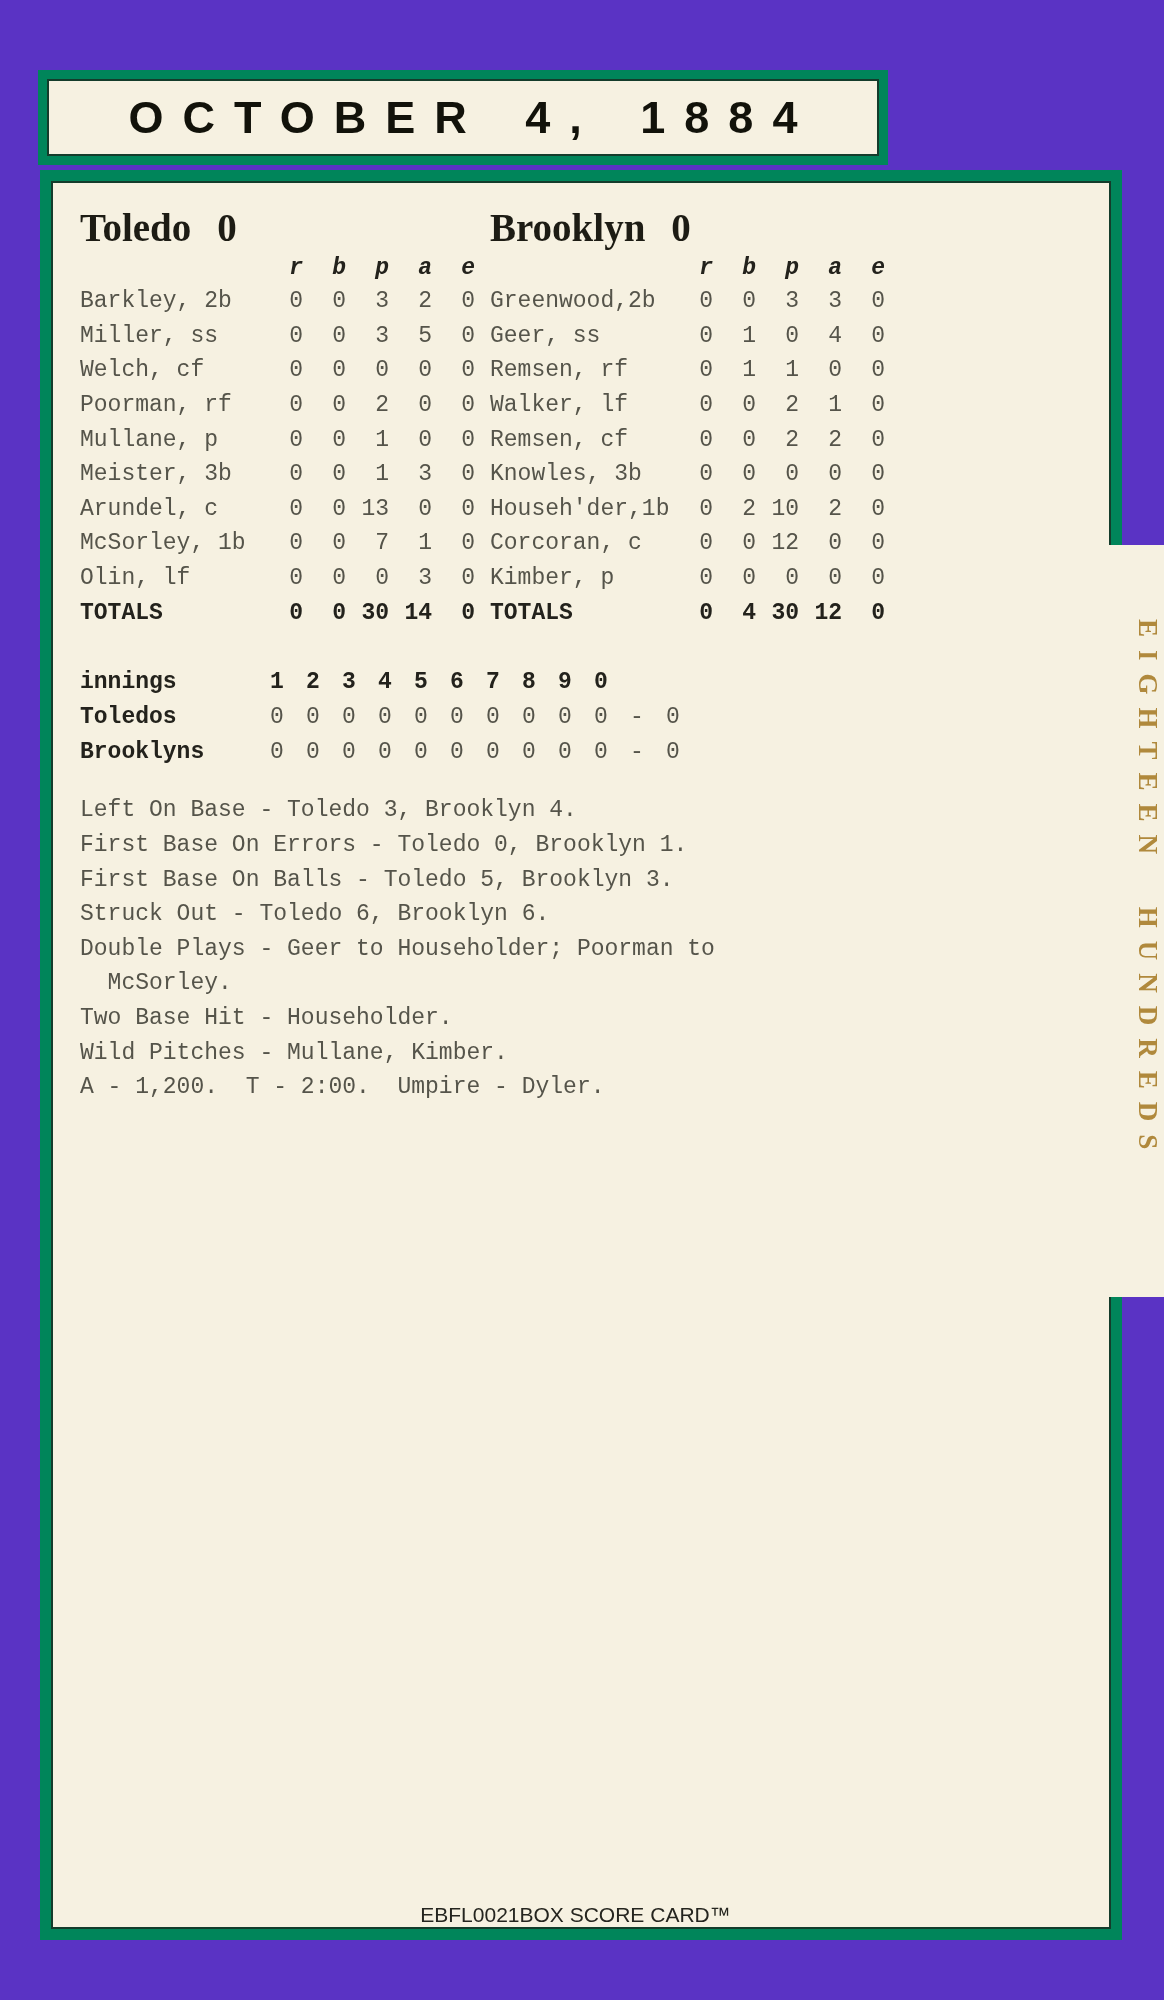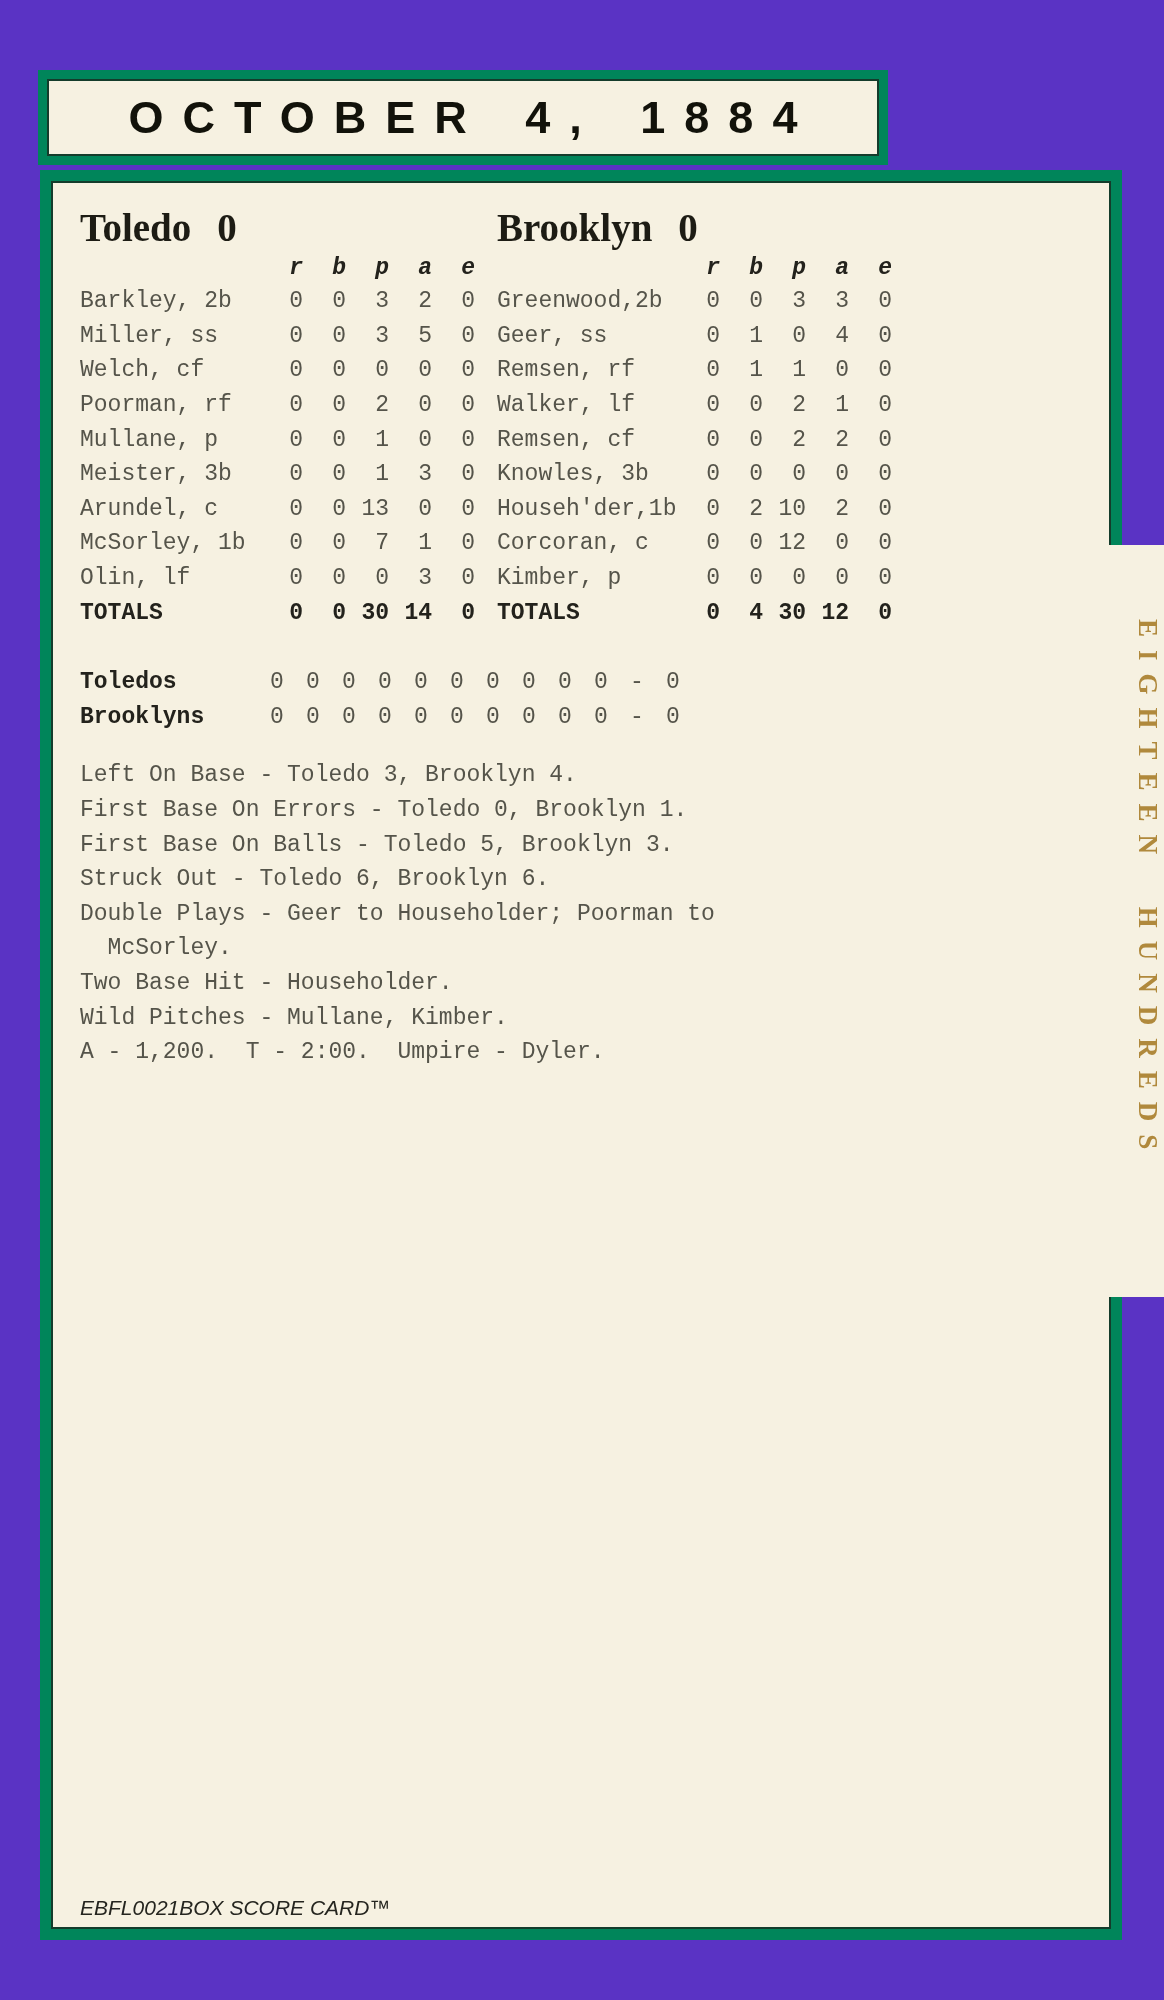--- a/index.html
+++ b/index.html
@@ -40,21 +40,21 @@
   
   .card{
     position:absolute;left:40px;top:170px;width:1082px;height:1770px;
     background:var(--green);padding:11px;
   }
   .card-inner{
     position:relative;width:100%;height:100%;
     background:var(--cream);border:2px solid var(--frame-line);
     padding:24px 0 0 27px;
   }
-  .tables-row{display:flex;gap:22px;}
+  .tables-row{display:flex;gap:15px;}
   .team{width:395px;}
   .team-title{
     font-family:"Liberation Serif", serif;font-weight:bold;
     font-size:39px;line-height:42px;height:44px;color:#1d1c14;
     white-space:nowrap;
   }
   .team-title .score{margin-left:26px;}
   .trow{
     display:grid;grid-template-columns:180px 43px 43px 43px 43px 43px;
     height:34.6px;align-items:center;
@@ -69,23 +69,23 @@
   .ls-row{display:flex;height:35px;align-items:center;font-size:23px;}
   .ls-label{width:190px;font-weight:bold;color:var(--ink-dark);}
   .ls-vals{letter-spacing:4.2px;white-space:pre;}
   .ls-vals.innings-nums{font-weight:bold;color:var(--ink-dark);}
   .ls-vals.scores{color:var(--ink-light);}
   
   .notes{margin-top:28px;}
   .note-line{height:34.6px;font-size:23px;color:var(--ink-light);white-space:pre;}
   
   .footer-row{
-    position:absolute;left:27px;right:38px;bottom:7px;
-    display:flex;justify-content:flex-start;align-items:baseline;
-    font-family:"Liberation Sans", sans-serif;font-size:21px;color:#25251f;font-style:italic;
+    position:absolute;left:27px;right:38px;bottom:0;
+    display:flex;justify-content:center;align-items:baseline;
+    font-family:"Liberation Sans", sans-serif;font-size:21px;color:#25251f;
   }
   
   .side-tab{
     position:absolute;left:1102px;top:545px;width:62px;height:752px;
     background:var(--cream);
   }
   .series-name{
     position:absolute;top:74px;right:1px;
     writing-mode:vertical-rl;text-orientation:mixed;
     font-family:"Liberation Serif", serif;font-weight:bold;
@@ -131,20 +131,24 @@
           <div class="trow"><span class="name">Knowles, 3b</span><span class="stat">0</span><span class="stat">0</span><span class="stat">0</span><span class="stat">0</span><span class="stat">0</span></div>
           <div class="trow"><span class="name">Househ'der,1b</span><span class="stat">0</span><span class="stat">2</span><span class="stat">10</span><span class="stat">2</span><span class="stat">0</span></div>
           <div class="trow"><span class="name">Corcoran, c</span><span class="stat">0</span><span class="stat">0</span><span class="stat">12</span><span class="stat">0</span><span class="stat">0</span></div>
           <div class="trow"><span class="name">Kimber, p</span><span class="stat">0</span><span class="stat">0</span><span class="stat">0</span><span class="stat">0</span><span class="stat">0</span></div>
           <div class="trow totals"><span class="name">TOTALS</span><span class="stat">0</span><span class="stat">4</span><span class="stat">30</span><span class="stat">12</span><span class="stat">0</span></div>
         </section>
     </div>
 
 
     <div class="line-score">
+      <div class="ls-row">
+        <span class="ls-label">innings</span>
+        <span class="ls-vals innings-nums">1 2 3 4 5 6 7 8 9 0</span>
+      </div>
       <div>
           <div class="ls-row">
             <span class="ls-label">Toledos</span>
             <span class="ls-vals scores">0 0 0 0 0 0 0 0 0 0 - 0</span>
           </div>
           <div class="ls-row">
             <span class="ls-label">Brooklyns</span>
             <span class="ls-vals scores">0 0 0 0 0 0 0 0 0 0 - 0</span>
           </div>
         </div>

